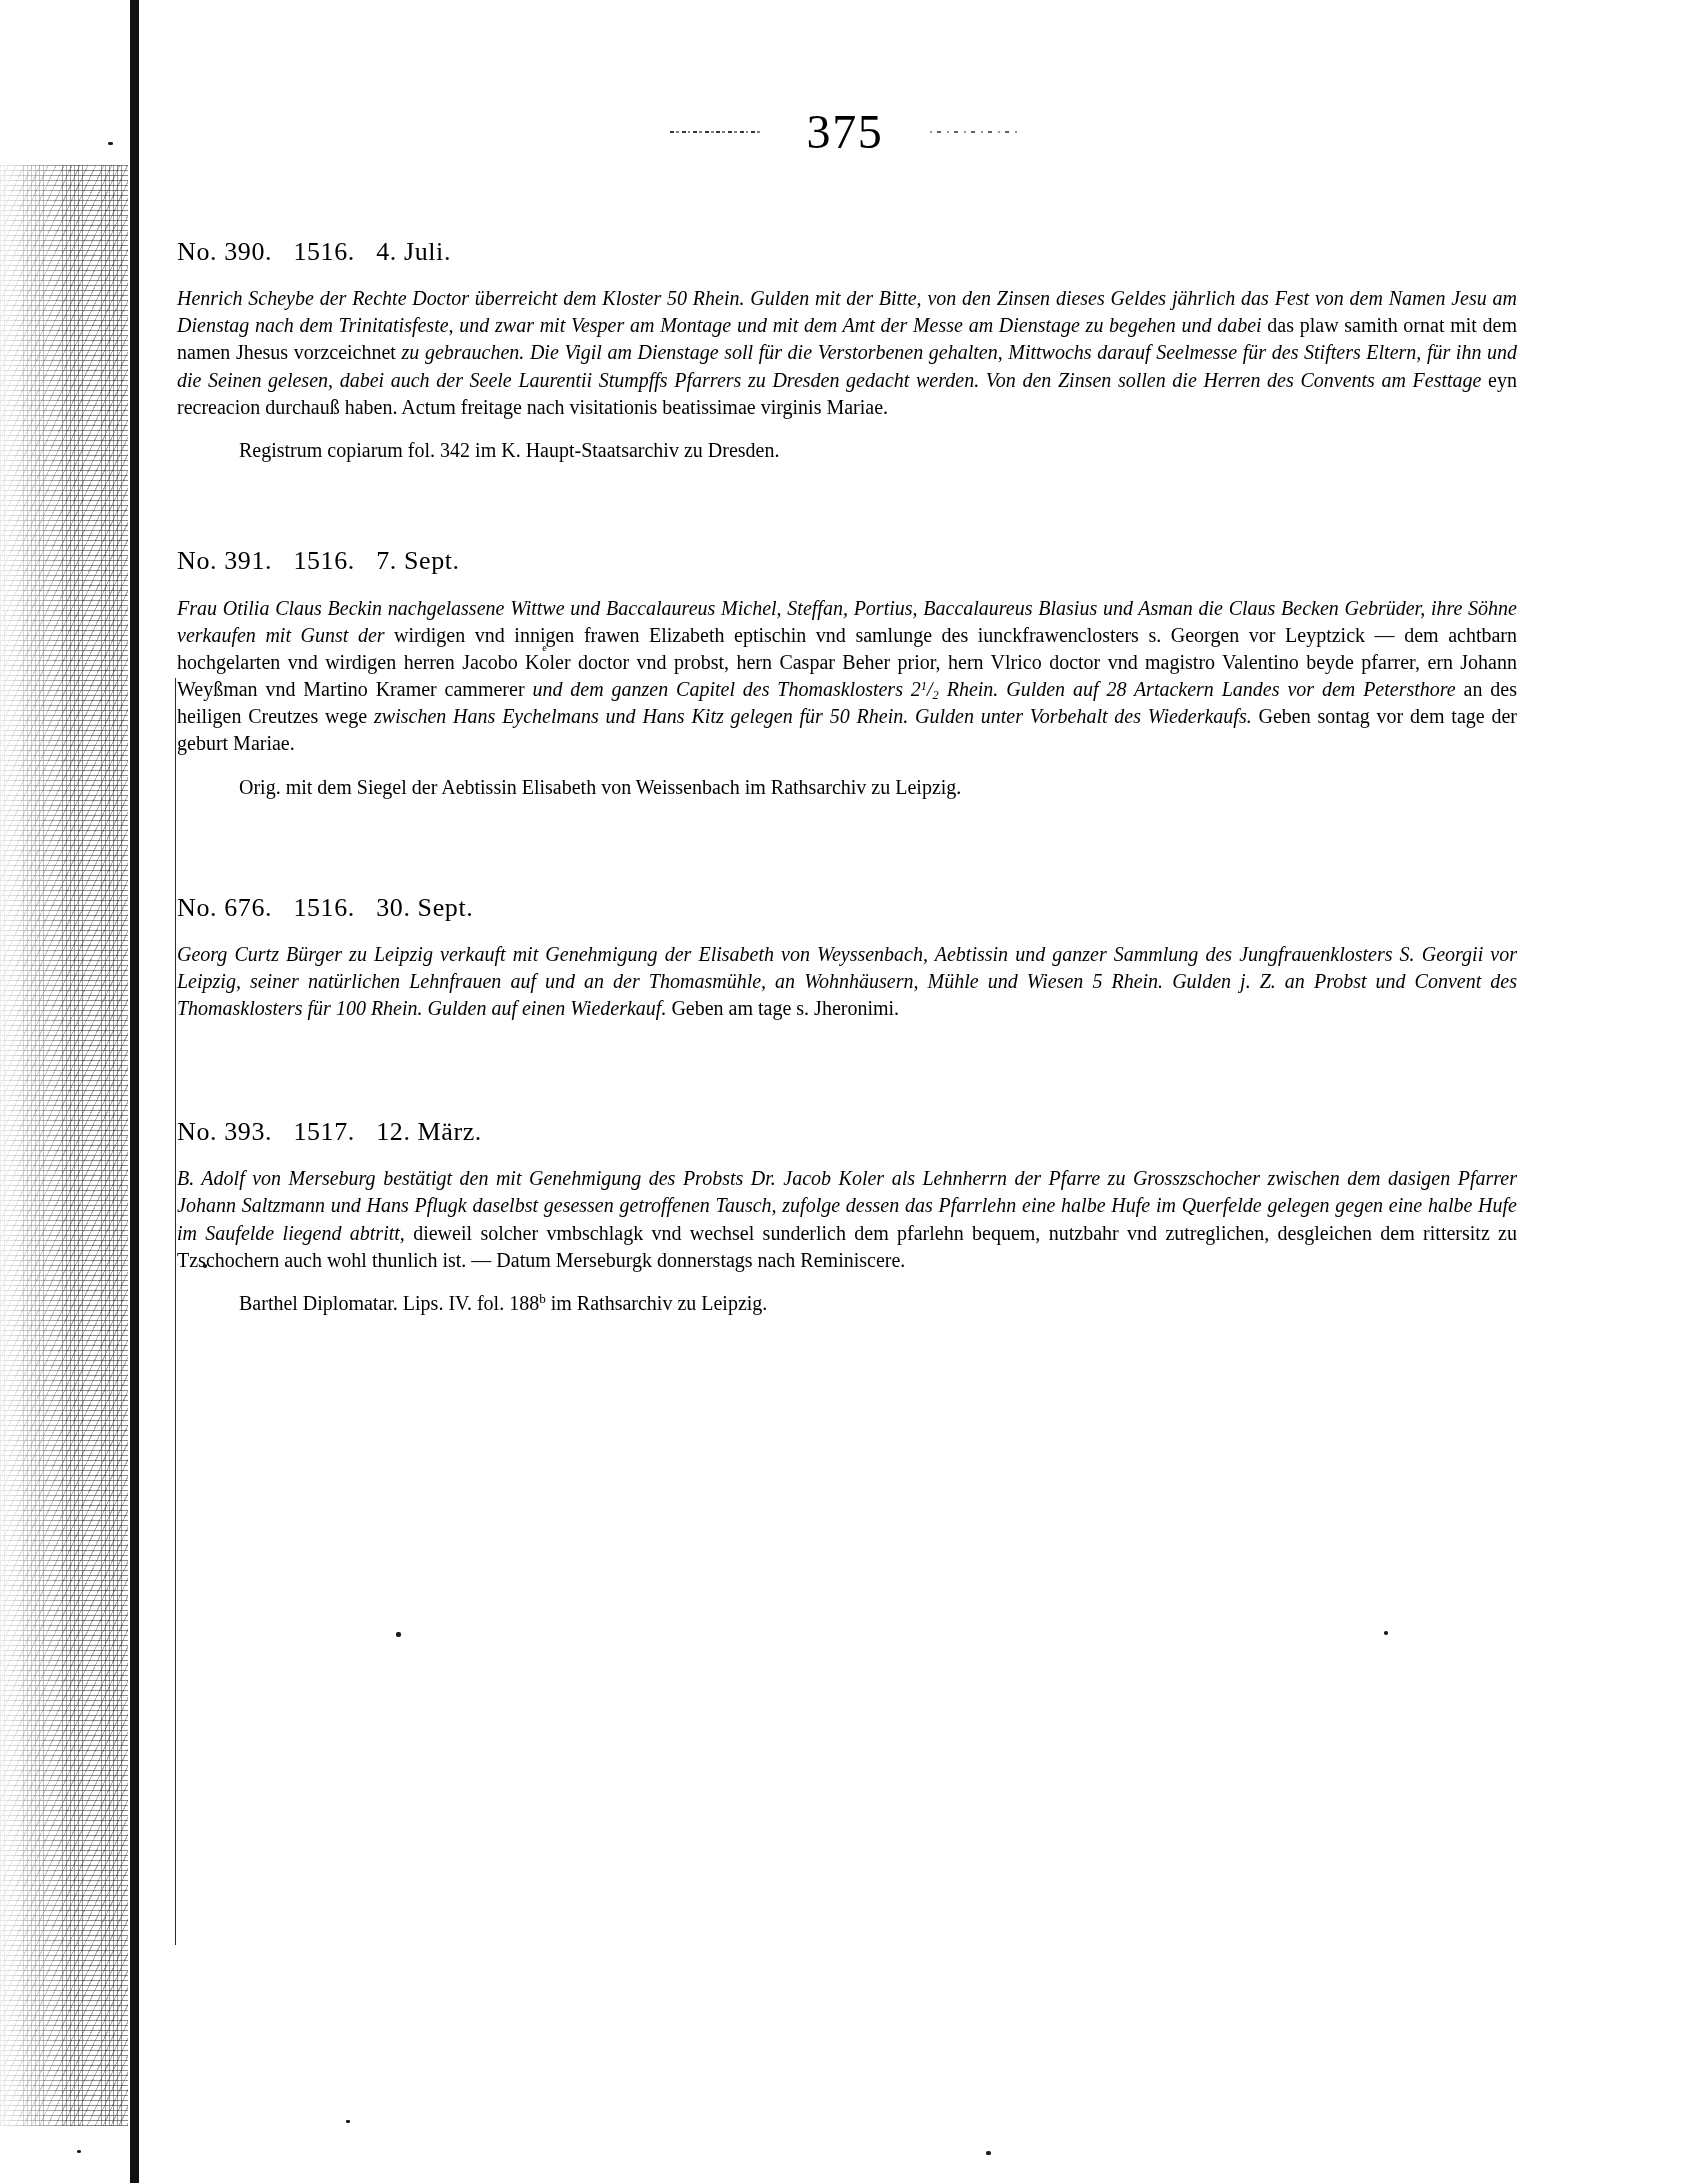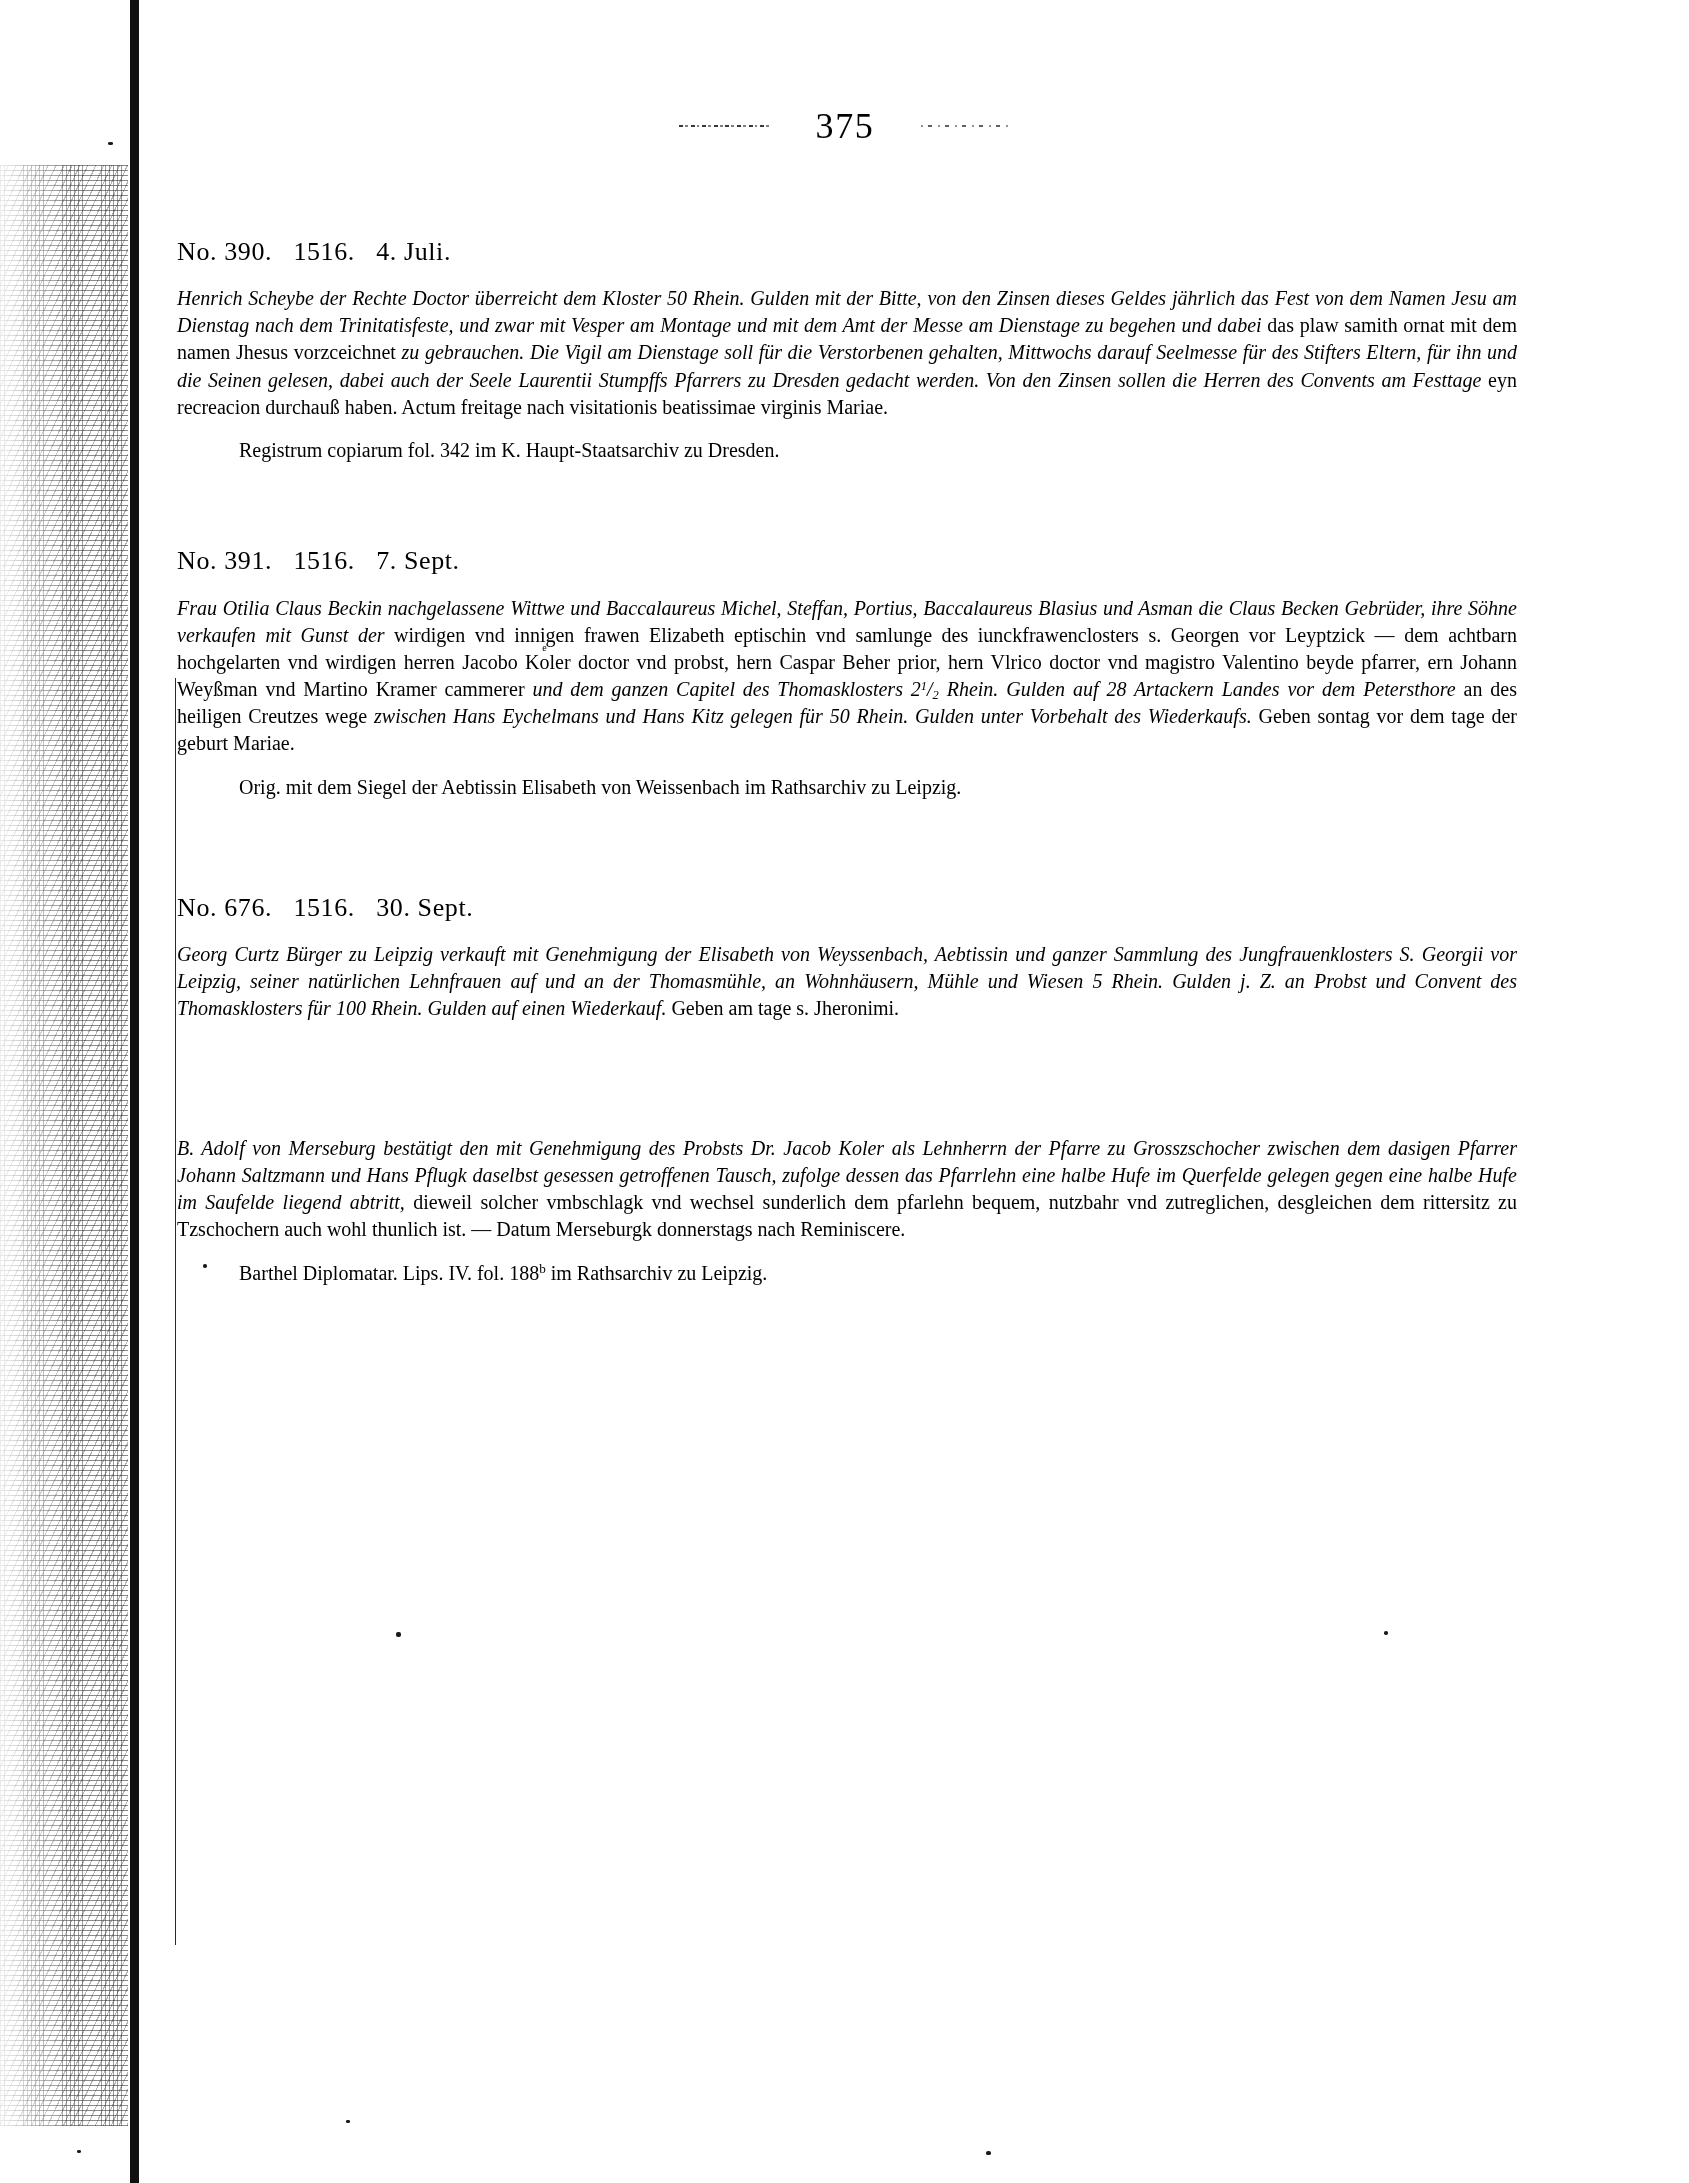--- a/index.html
+++ b/index.html
@@ -80,21 +80,21 @@
   .runhead .rule.right {
     background:
       repeating-linear-gradient(to right,
         rgba(0,0,0,0) 0 2.8px,
         rgba(0,0,0,.42) 2.8px 5px,
         rgba(0,0,0,0) 5px 10px,
         rgba(0,0,0,.62) 10px 14.3px,
         rgba(0,0,0,0) 14.3px 17px);
   }
   .runhead .folio {
-    font-size: 36px;
+    font-size: 48px;
     letter-spacing: 1.7px;
     line-height: 1;
   }
 
   
   .column {
     position: absolute;
     left: 177px;
     top: 237px;
     width: 1340px;
@@ -206,19 +206,20 @@
     <div class="gap-391"></div>
 
     <div class="entry">
       <div class="entry-head">No. 676.   1516.   30. Sept.</div>
       <div class="entry-body"><span>Georg Curtz Bürger zu Leipzig verkauft mit Genehmigung der Elisabeth von Weyssenbach, Aebtissin und ganzer Sammlung des Jungfrauenklosters S. Georgii vor Leipzig, seiner natürlichen Lehnfrauen auf und an der Thomasmühle, an Wohnhäusern, Mühle und Wiesen 5 Rhein. Gulden j. Z. an Probst und Convent des Thomasklosters für 100 Rhein. Gulden auf einen Wiederkauf. </span><span class="rm">Geben am tage s. Jheronimi.</span></div>
     </div>
 
     <div class="gap-392"></div>
 
     <div class="entry">
+      <div class="entry-head">No. 393.   1517.   12. März.</div>
       <div class="entry-body"><span>B. Adolf von Merseburg bestätigt den mit Genehmigung des Probsts Dr. Jacob Koler als Lehnherrn der Pfarre zu Grosszschocher zwischen dem dasigen Pfarrer Johann Saltzmann und Hans Pflugk daselbst gesessen getroffenen Tausch, zufolge dessen das Pfarrlehn eine halbe Hufe im Querfelde gelegen gegen eine halbe Hufe im Saufelde liegend abtritt, </span><span class="rm">dieweil solcher vmbschlagk vnd wechsel sunderlich dem pfarlehn bequem, nutzbahr vnd zutreglichen, desgleichen dem rittersitz zu Tzschochern auch wohl thunlich ist. — Datum Merseburgk donnerstags nach Reminiscere.</span></div>
       <div class="entry-source"><span>Barthel Diplomatar. Lips. IV. fol. 188</span><sup>b</sup><span> im Rathsarchiv zu Leipzig.</span></div>
     </div>
 
   </div>
 </div>
 
 
 </body></html>

